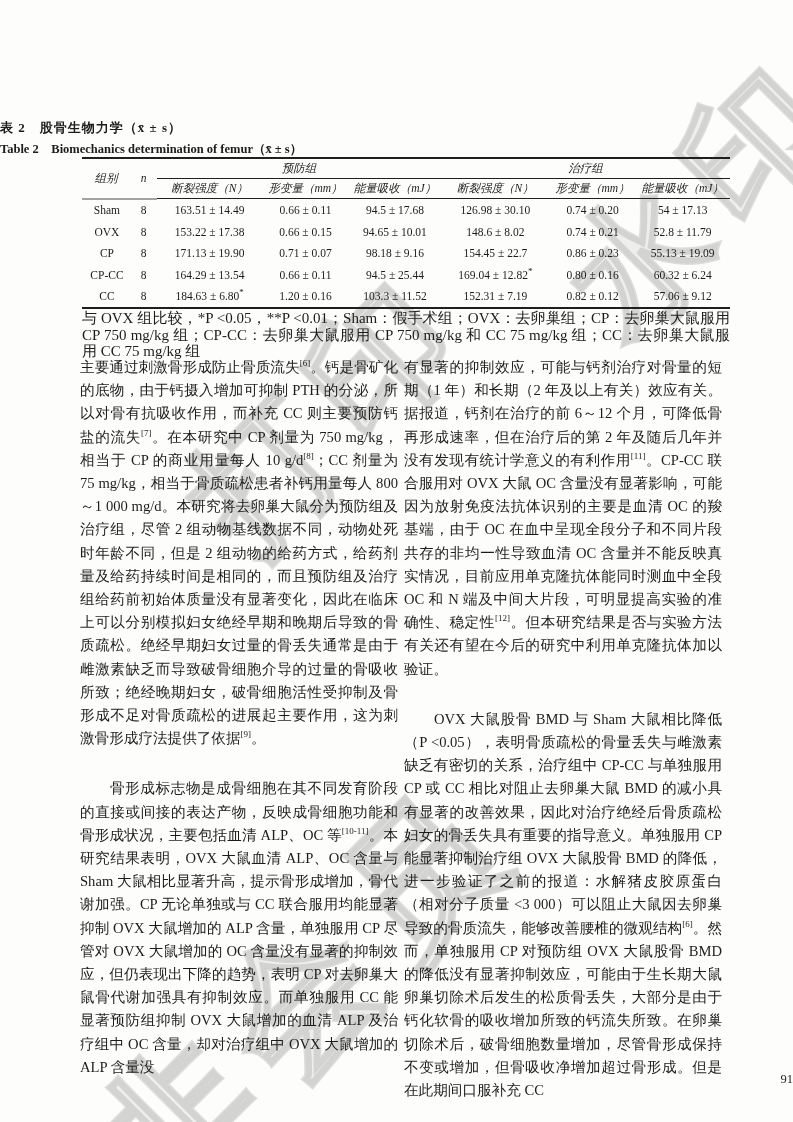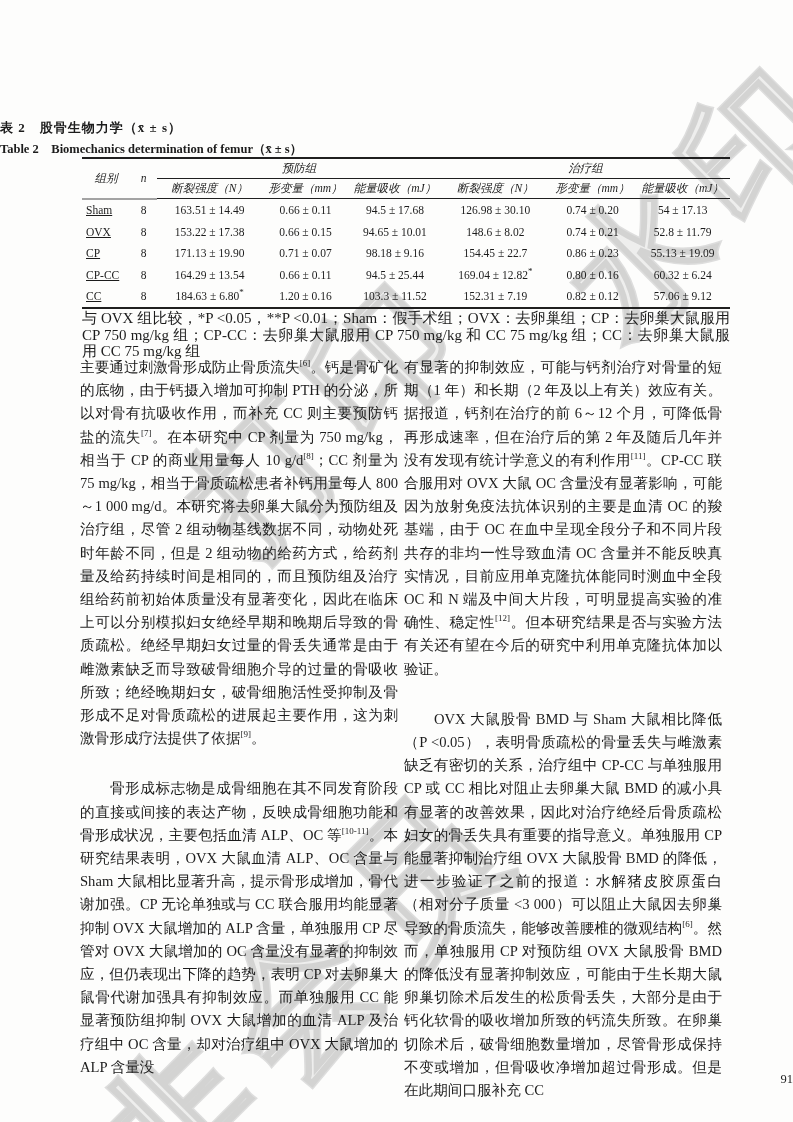--- a/index.html
+++ b/index.html
@@ -32,21 +32,21 @@
     position:absolute;left:82px;top:157px;width:648px;z-index:2;
     border-collapse:collapse;font-size:11.5px;
     border-top:2px solid #1f1f1f;border-bottom:2px solid #1f1f1f;
   }
   .tbl th{font-weight:normal;padding:0 2px;font-style:italic;}
   .tbl td{padding:0 2px;text-align:center;height:21.5px;}
   .tbl tr.gh th{height:19px;}
   .tbl tr.sh th{height:19px;border-bottom:1px solid #1f1f1f;}
   .tbl th.corner{border-bottom:2px solid #a3a3a3;vertical-align:middle;}
   .tbl th.spanner{border-bottom:1px solid #1f1f1f;}
-  .tbl td.gname{text-align:left;padding-left:4px;text-decoration:underline;}
+  .tbl td.gname{text-align:center;padding-left:4px;}
   .tbl .ital{font-style:italic;}
   
   .footnote{
     position:absolute;left:82px;top:310px;width:648px;z-index:2;
     font-size:15px;line-height:16.5px;text-align:justify;
   }
   
   .body-cols{position:absolute;left:80px;top:356px;width:650px;display:flex;gap:6px;z-index:2;}
   .col{width:318px;font-size:14.6px;line-height:23.2px;text-align:justify;text-justify:inter-character;}
   .col p{margin:0;}

